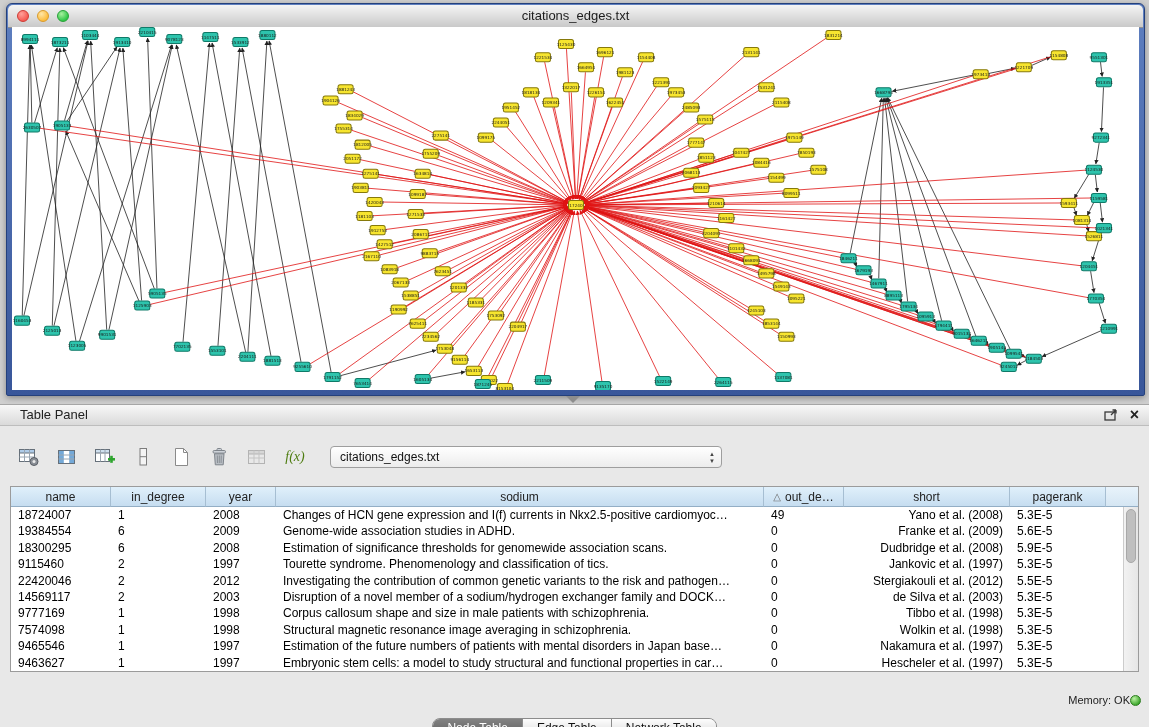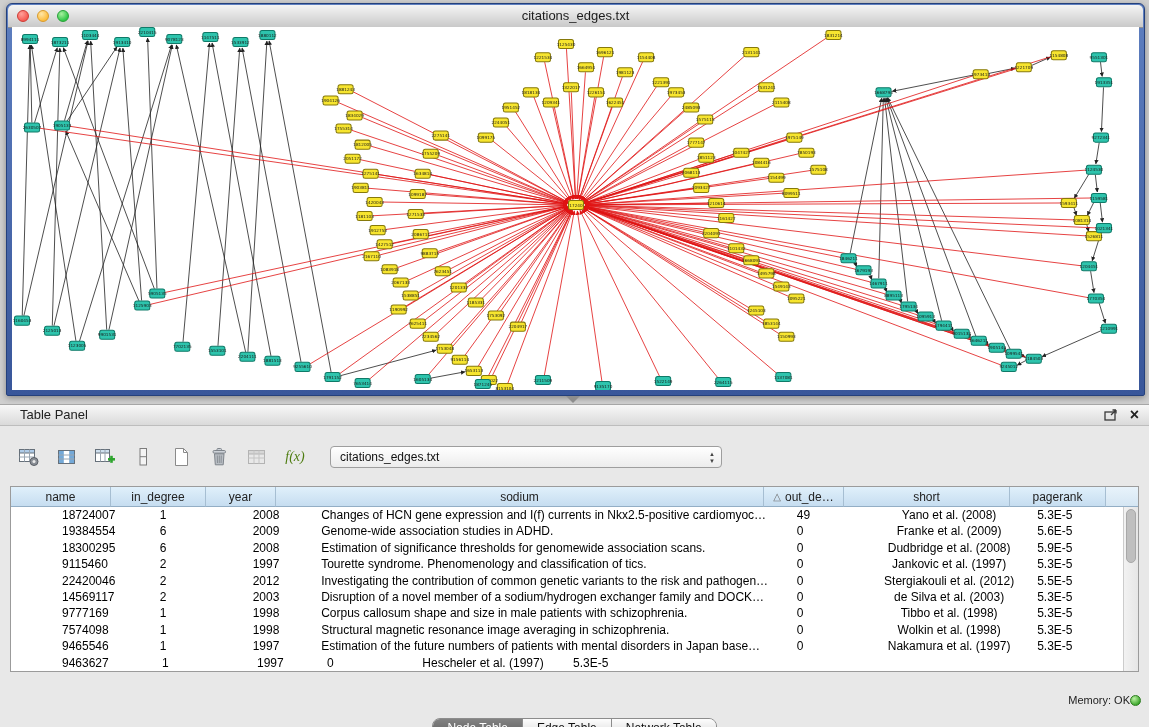--- a/index.html
+++ b/index.html
@@ -65,28 +65,28 @@
     border:1px solid #9b9b9b;background:#fff;box-sizing:border-box;
   }
   .thead{display:flex;height:20px;}
   .hcell{
     box-sizing:border-box;height:20px;display:flex;align-items:center;justify-content:center;
     font-size:12px;color:#222;background:linear-gradient(#e0f0fb,#c6ddf0);
     border-right:1px solid #a6bed2;border-bottom:1px solid #93aec5;white-space:nowrap;overflow:hidden;
   }
   .hfill{flex:1;border-right:none;background:linear-gradient(#e8f3fb,#d5e6f3);border-bottom:1px solid #93aec5;}
   .sortmark{color:#6f6f6f;font-size:10px;margin-right:4px;}
-  .tbody{position:relative;height:164px;overflow:hidden;margin-left:44px;}
+  .tbody{position:relative;height:164px;overflow:hidden;}
   .trow{display:flex;height:16.4px;background:#fff;}
   .tcell{
     box-sizing:border-box;padding:0 7px;font-size:12px;color:#000;
     line-height:16.4px;white-space:nowrap;overflow:hidden;
   }
   .c0{width:100px;}.c1{width:95px;}.c2{width:70px;}.c3{width:488px;}
-  .c4{width:80px;}.c5{width:166px;text-align:center;justify-content:center;}.c6{width:96px;}
+  .c4{width:80px;}.c5{width:166px;text-align:right;justify-content:center;}.c6{width:96px;}
   .cfill{flex:1;}
   .vscroll{
     position:absolute;right:0;top:0;bottom:0;width:15px;
     background:linear-gradient(90deg,#f2f2f2,#e6e6e6);border-left:1px solid #cccccc;box-sizing:border-box;
   }
   .vthumb{position:absolute;left:2px;right:2px;top:2px;height:52px;border-radius:5px;background:#bfbfbf;border:1px solid #a8a8a8;}
   
   .tabs{position:absolute;left:0;right:0;top:252px;display:flex;justify-content:center;}
   .seg-group{display:flex;border:1px solid #8c8c8c;border-radius:8px;overflow:hidden;box-shadow:0 1px 0 rgba(255,255,255,.6);margin-top:40px;}
   .seg{
@@ -1062,20 +1062,21 @@
             <div class="tcell c3">Estimation of the future numbers of patients with mental disorders in Japan base…</div>
             <div class="tcell c4">0</div>
             <div class="tcell c5">Nakamura et al. (1997)</div>
             <div class="tcell c6">5.3E-5</div>
             <div class="tcell cfill"></div>
           </div>
           <div class="trow">
             <div class="tcell c0">9463627</div>
             <div class="tcell c1">1</div>
             <div class="tcell c2">1997</div>
+            <div class="tcell c3">Embryonic stem cells: a model to study structural and functional properties in car…</div>
             <div class="tcell c4">0</div>
             <div class="tcell c5">Hescheler et al. (1997)</div>
             <div class="tcell c6">5.3E-5</div>
             <div class="tcell cfill"></div>
           </div>
         </div>
       <div class="vscroll" style="top:20px;">
         <div class="vthumb"></div>
       </div>
     </div>

